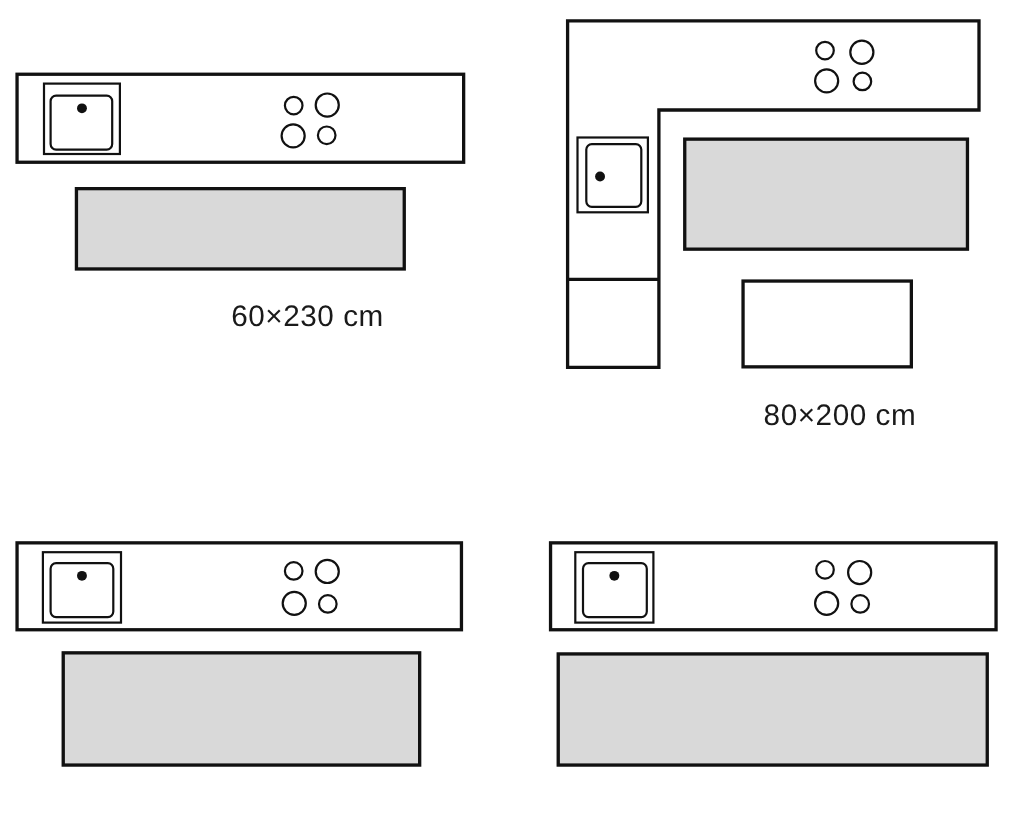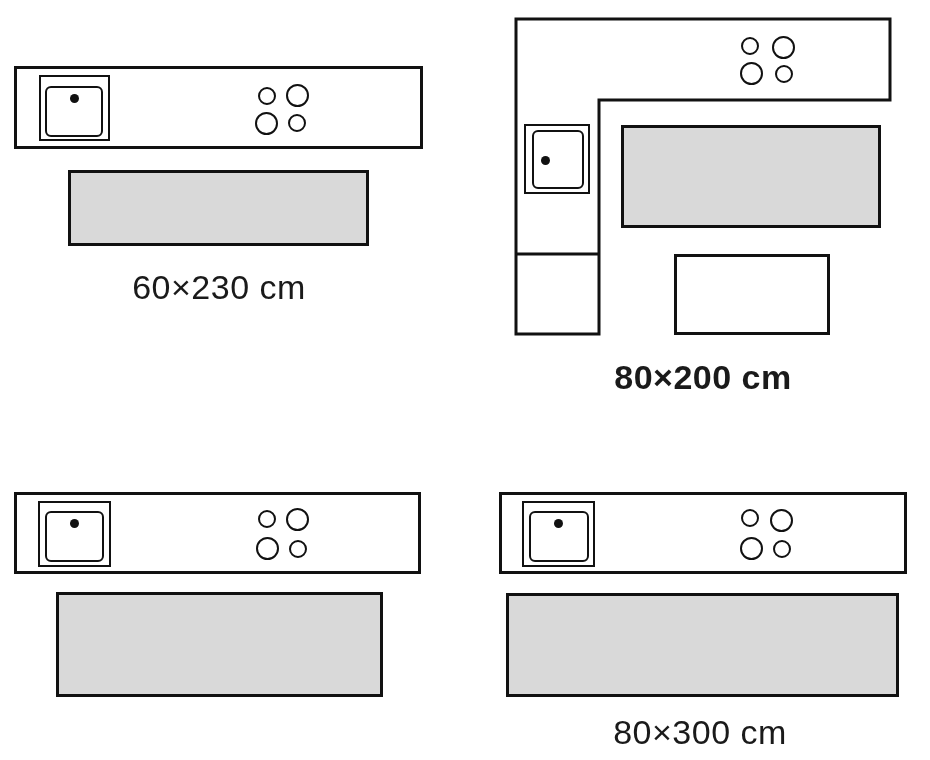--- a/index.html
+++ b/index.html
@@ -44,22 +44,22 @@
     background:#fff;
   }
   .rug{
     position:absolute;box-sizing:border-box;
     border:3px solid var(--outline);
     background:var(--rug-fill);
   }
   .rug.white{background:#fff;}
   .size-label{
     position:absolute;width:260px;
-    text-align:center;
-    font-size:34px;line-height:30px;
+    text-align:right;
+    font-size:27px;line-height:30px;
     color:var(--text);
     letter-spacing:0.5px;
     white-space:nowrap;
   }
   svg{position:absolute;overflow:visible;}
 </style>
 </head>
 <body>
 
 <div class="stage">
@@ -84,21 +84,21 @@
     </svg>
     <div class="sink-outer" style="left:524px;top:124px;width:66px;height:70px;"></div>
     <div class="sink-inner" style="left:532px;top:130px;width:52px;height:59px;"></div>
     <div class="faucet-dot" style="left:541px;top:156px;"></div>
     <div class="burner" style="left:741px;top:37px;width:18px;height:18px;"></div>
     <div class="burner" style="left:772px;top:36px;width:23px;height:23px;"></div>
     <div class="burner" style="left:740px;top:62px;width:23px;height:23px;"></div>
     <div class="burner" style="left:775px;top:65px;width:18px;height:18px;"></div>
     <div class="rug" style="left:621px;top:125px;width:260px;height:103px;"></div>
     <div class="rug white" style="left:674px;top:254px;width:156px;height:81px;"></div>
-    <div class="size-label" style="left:573px;top:362px;font-weight:bold;">80×200 cm</div>
+    <div class="size-label" style="left:573px;top:362px;">80×200 cm</div>
   </div>
 
   <div class="diagram">
     <div class="counter" style="left:14px;top:492px;width:407px;height:82px;"></div>
     <div class="sink-outer" style="left:38px;top:501px;width:73px;height:66px;"></div>
     <div class="sink-inner" style="left:45px;top:511px;width:59px;height:51px;"></div>
     <div class="faucet-dot" style="left:70px;top:519px;"></div>
     <div class="burner" style="left:258px;top:510px;width:18px;height:18px;"></div>
     <div class="burner" style="left:286px;top:508px;width:23px;height:23px;"></div>
     <div class="burner" style="left:256px;top:537px;width:23px;height:23px;"></div>
@@ -109,16 +109,15 @@
   <div class="diagram">
     <div class="counter" style="left:499px;top:492px;width:408px;height:82px;"></div>
     <div class="sink-outer" style="left:522px;top:501px;width:73px;height:66px;"></div>
     <div class="sink-inner" style="left:529px;top:511px;width:60px;height:51px;"></div>
     <div class="faucet-dot" style="left:554px;top:519px;"></div>
     <div class="burner" style="left:741px;top:509px;width:18px;height:18px;"></div>
     <div class="burner" style="left:770px;top:509px;width:23px;height:23px;"></div>
     <div class="burner" style="left:740px;top:537px;width:23px;height:23px;"></div>
     <div class="burner" style="left:773px;top:540px;width:18px;height:18px;"></div>
     <div class="rug" style="left:506px;top:593px;width:393px;height:104px;"></div>
-    <div class="size-label" style="left:570px;top:717px;">80×300 cm</div>
   </div>
 
 </div>
 
 </body></html>

